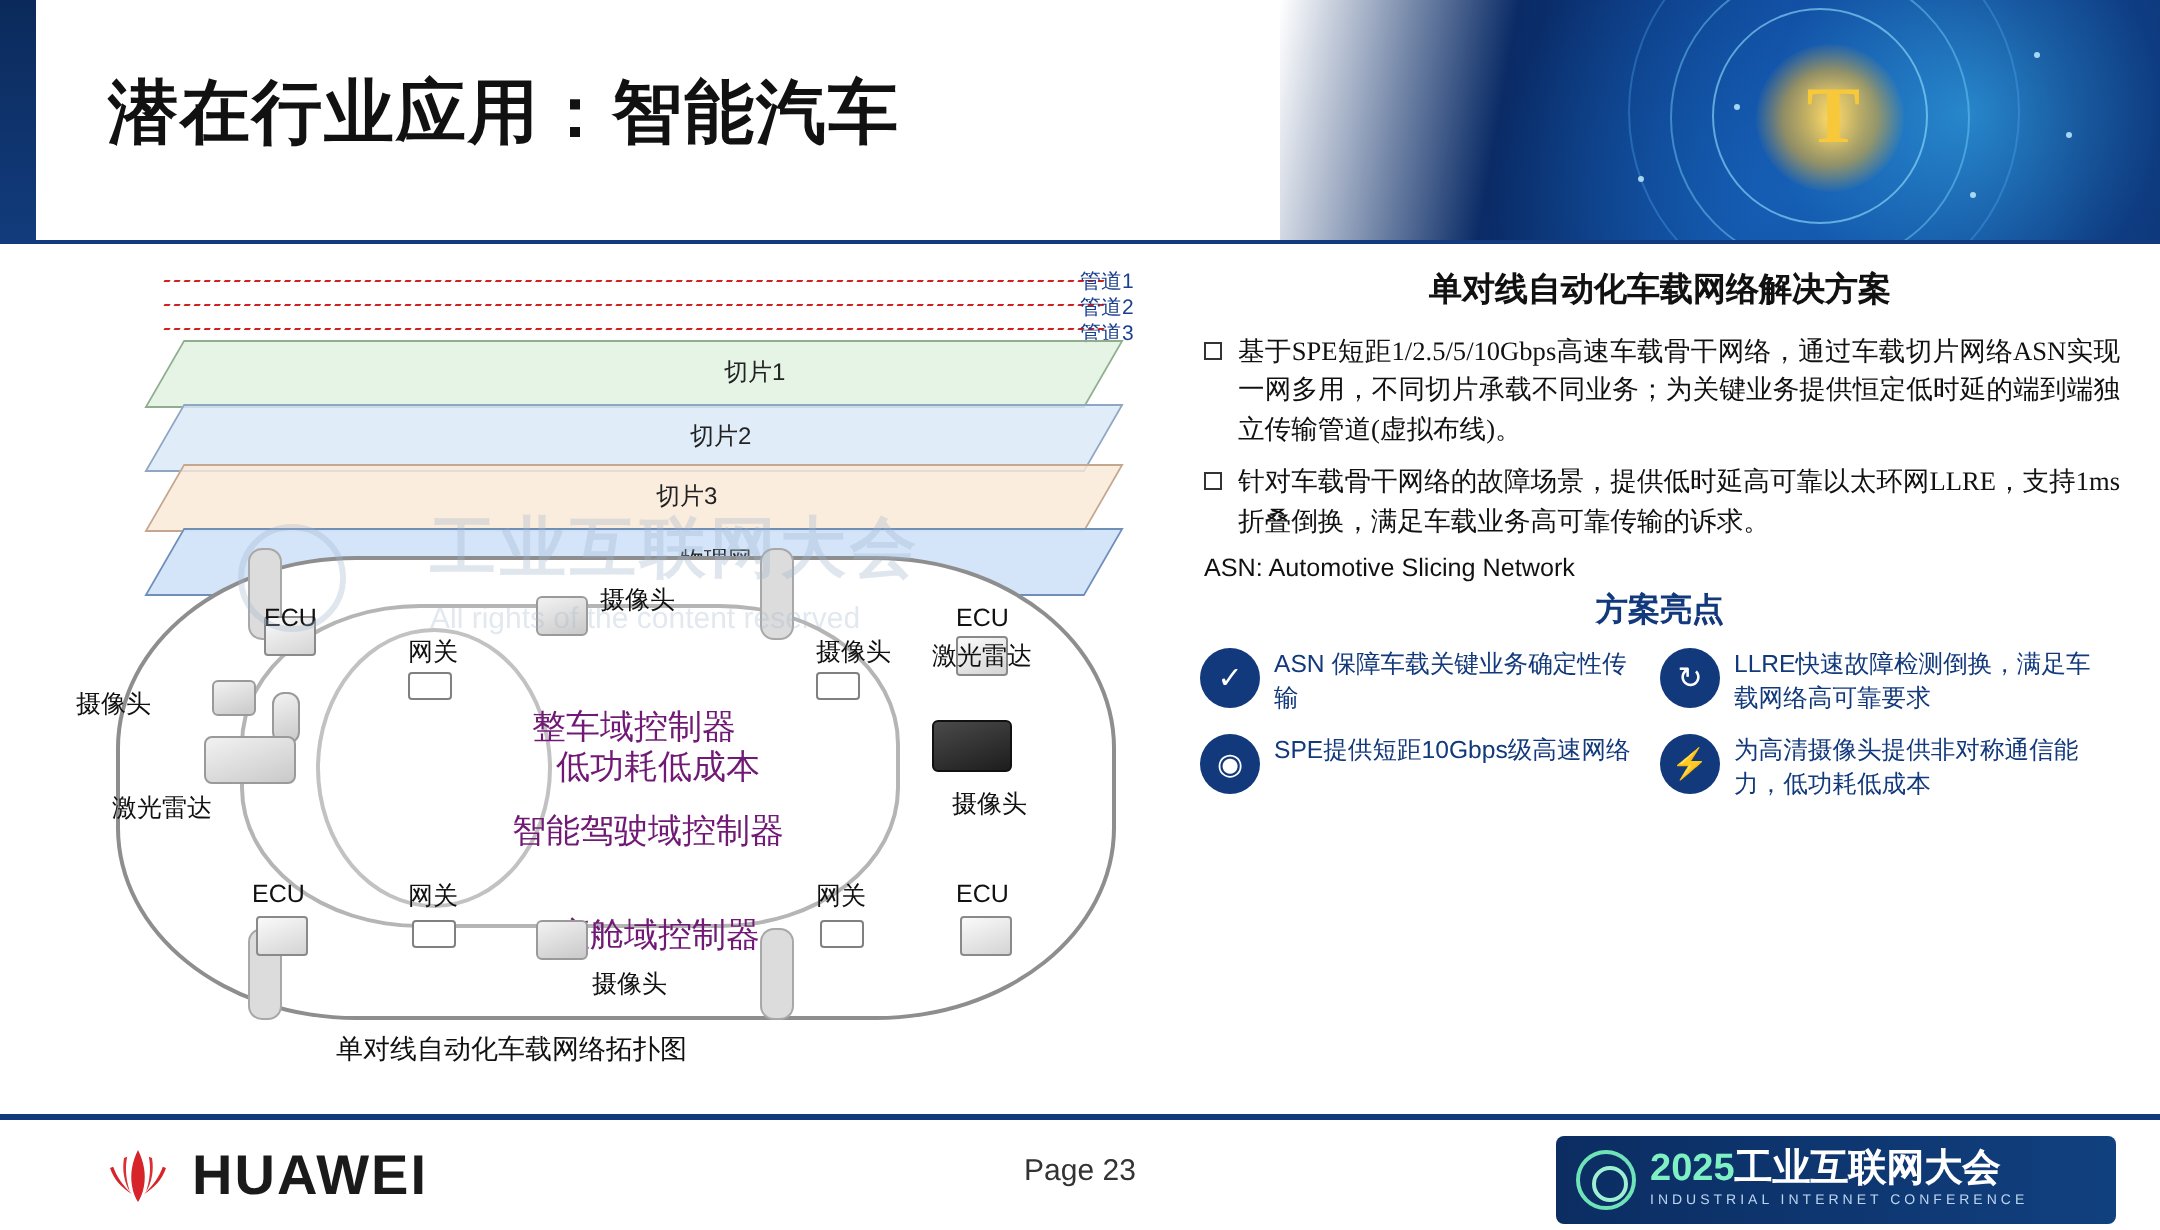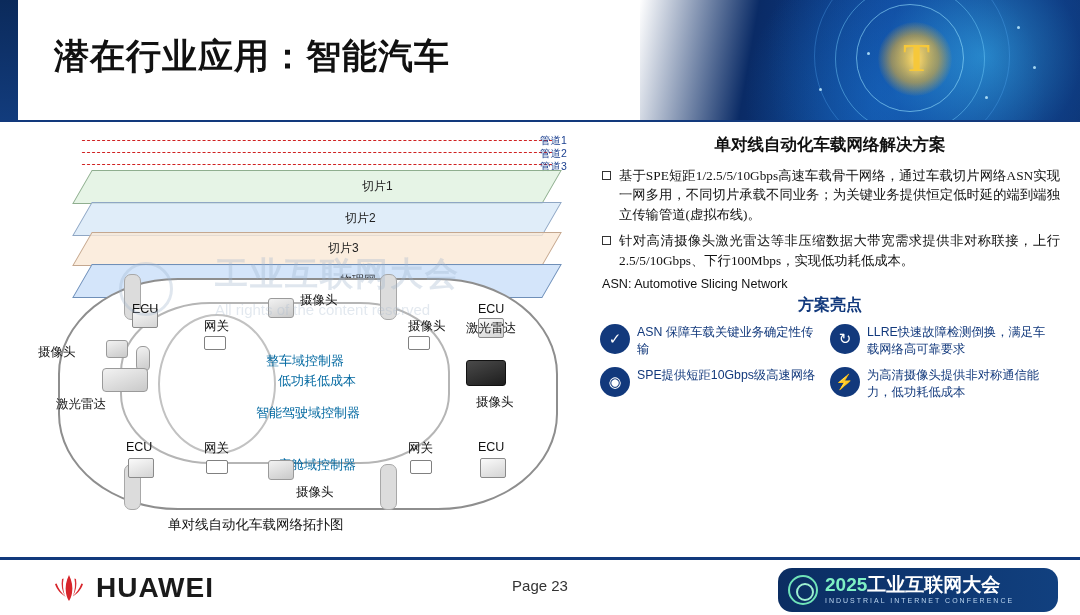--- a/index.html
+++ b/index.html
@@ -88,21 +88,21 @@
     font-size: 28px; font-weight: bold; color: #1a1a1a; letter-spacing: 1px;
   }
   .page-num {
     position: absolute; left: 0; right: 0; top: 17px;
     text-align: center; font-size: 15px; color: #333333;
   }
   .conf-badge {
     position: absolute; right: 22px; top: 8px;
     width: 280px; height: 44px;
     background: linear-gradient(90deg,#0b2d62 0%, #11407f 100%);
-    border-radius: 14px;
+    border-radius: 4px;
     display: flex; align-items: center;
     padding-left: 10px;
     overflow: hidden;
   }
   .conf-seal {
     width: 30px; height: 30px; border-radius: 50%;
     border: 2px solid #6fe3b8;
     flex: none;
     margin-right: 7px;
     position: relative;
@@ -202,21 +202,21 @@
   }
   .ecu-chip {
     position: absolute;
     width: 26px; height: 20px;
     background: linear-gradient(160deg,#fafafa,#d4d4d4);
     border: 1px solid #8a8a8a;
     border-radius: 2px;
   }
   .ctrl-text {
     position: absolute;
-    font-size: 13px; color: #0369a1; white-space: nowrap;
+    font-size: 17px; color: #701a75; white-space: nowrap;
   }
   .car-caption {
     position: absolute; left: 140px; top: 248px;
     font-size: 13.5px; color: #111;
   }
 
   
   .right-col {
     position: absolute; left: 600px; top: 134px;
     width: 460px;
@@ -398,21 +398,21 @@
 
   <div class="right-col">
     <div class="right-title">单对线自动化车载网络解决方案</div>
 
     <div class="bullet">
       <div class="bullet-mark"></div>
       <div class="bullet-text">基于SPE短距1/2.5/5/10Gbps高速车载骨干网络，通过车载切片网络ASN实现一网多用，不同切片承载不同业务；为关键业务提供恒定低时延的端到端独立传输管道(虚拟布线)。</div>
     </div>
     <div class="bullet">
       <div class="bullet-mark"></div>
-      <div class="bullet-text">针对高清摄像头激光雷达等非压缩数据大带宽需求提供非对称联接，上行2.5/5/10Gbps、下行100Mbps，实现低功耗低成本。</div>
+      <div class="bullet-text">针对车载骨干网络的故障场景，提供低时延高可靠以太环网LLRE，支持1ms折叠倒换，满足车载业务高可靠传输的诉求。</div>
     </div>
 
     <div class="asn-note">ASN: Automotive Slicing Network</div>
 
     <div class="highlight-title">方案亮点</div>
 
     <div class="hl-grid">
       <div class="hl-item">
         <div class="hl-icon">✓</div>
         <div class="hl-text">ASN 保障车载关键业务确定性传输</div>

